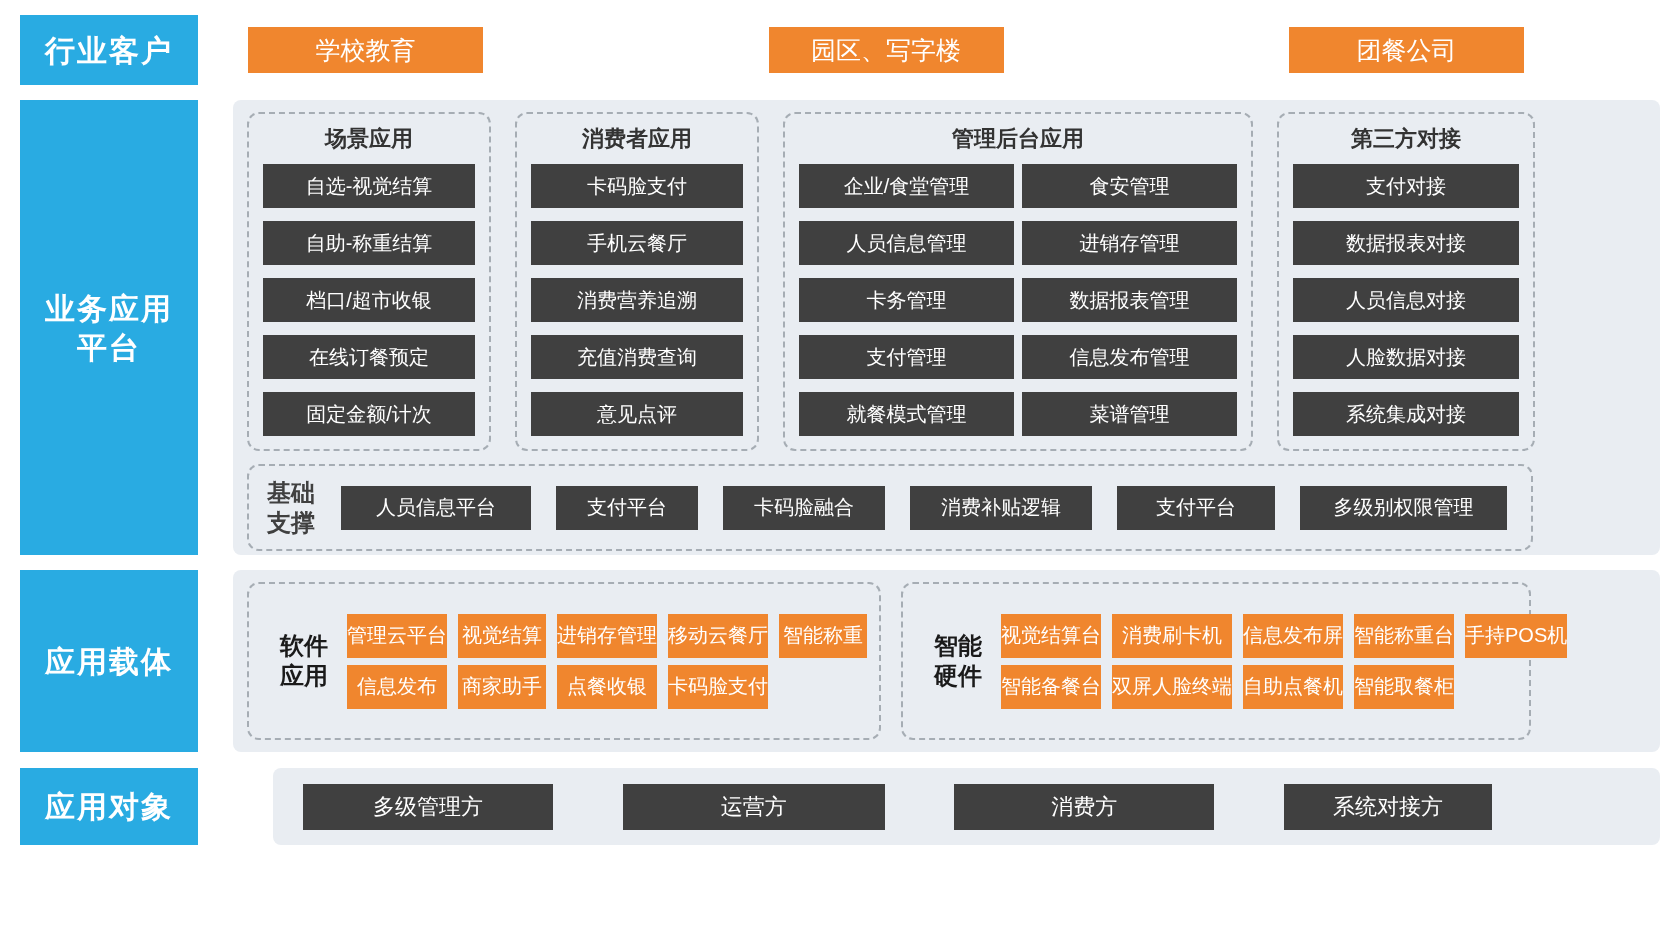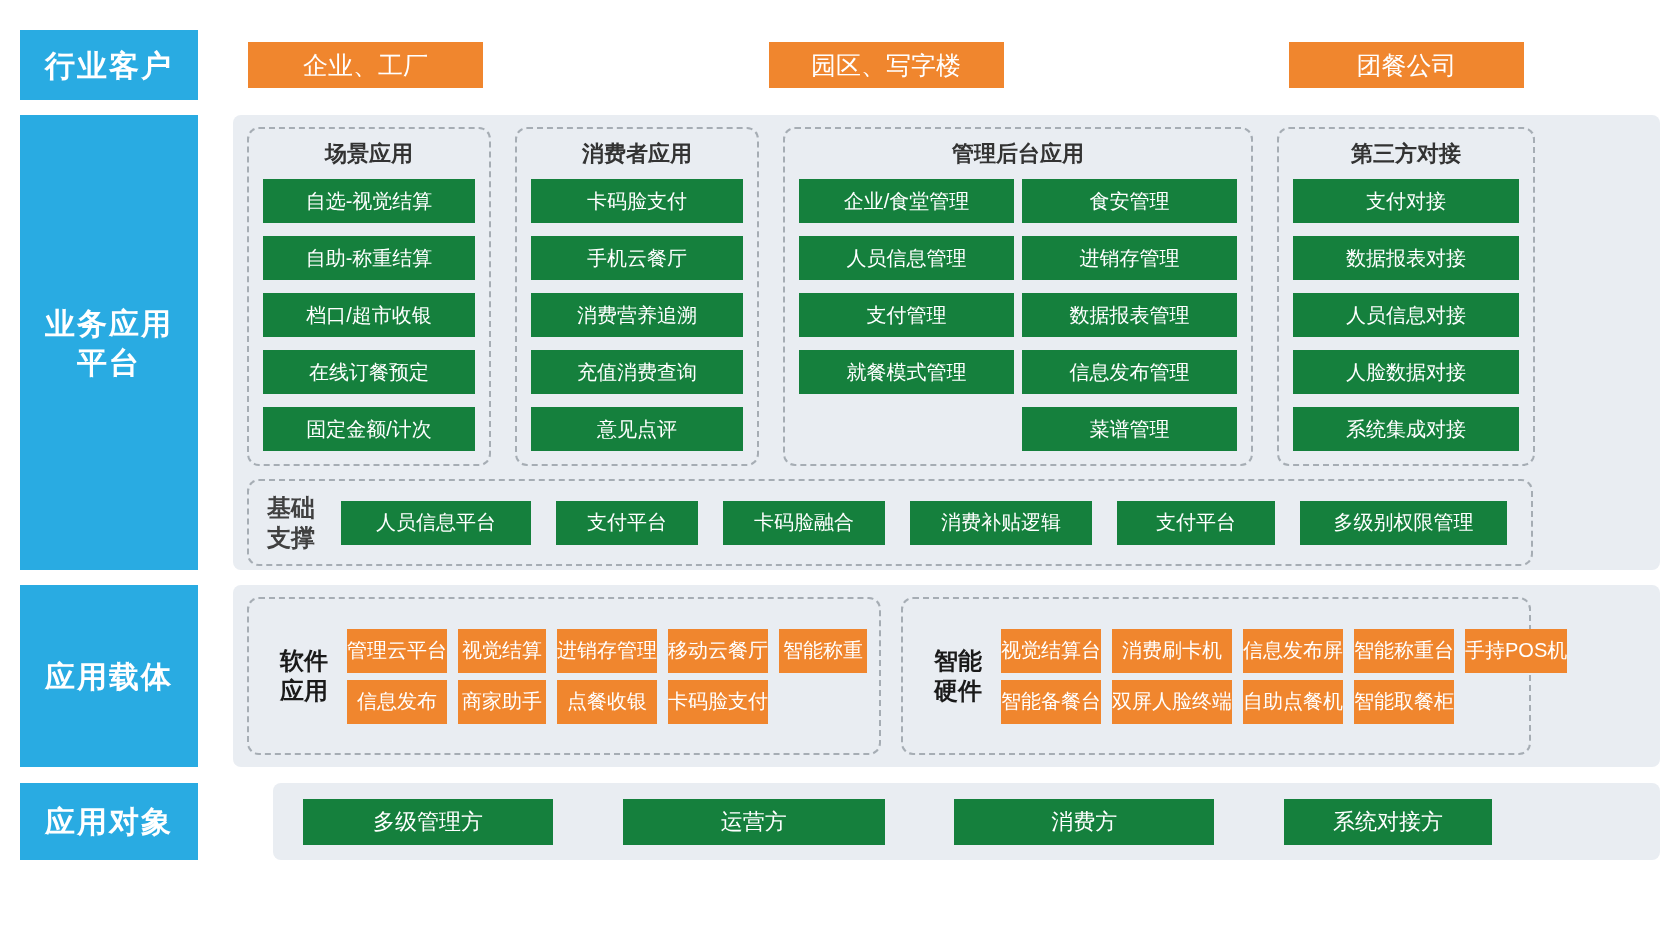--- a/index.html
+++ b/index.html
@@ -2,21 +2,21 @@
 <html><head>
 <meta charset="utf-8">
 <style>
   * { box-sizing: border-box; margin: 0; padding: 0; }
   html, body { background: #ffffff; }
   body {
     width: 1680px; height: 935px;
     font-family: "Liberation Sans", "DejaVu Sans", sans-serif;
     overflow: hidden;
   }
-  .page { position: relative; width: 1680px; height: 935px; padding: 30px 20px 0 20px; border-radius: 31px; }
+  .page { position: relative; width: 1680px; height: 935px; padding: 15px 20px 0 20px; border-radius: 31px; }
 
   .row { display: flex; align-items: stretch; }
   .mt15 { margin-top: 15px; }
   .mt16 { margin-top: 16px; gap: 40px; }
 
   .side-label {
     width: 178px; flex: 0 0 178px;
     background: #29ABE2; color: #ffffff;
     font-size: 30px; font-weight: 700; letter-spacing: 2px;
     display: flex; flex-direction: column; align-items: center; justify-content: center;
@@ -25,21 +25,21 @@
 
   .panel {
     margin-left: 35px; flex: 1;
     background: #E9EDF2; border-radius: 8px;
   }
 
   .box {
     display: flex; align-items: center; justify-content: center;
     color: #ffffff; text-align: center; white-space: nowrap;
   }
-  .green  { background: #15803d; }
+  .green  { background: #404040; }
   .orange { background: #F0862E; }
 
   .dashed { border: 2px dashed #A6ADB4; border-radius: 12px; }
 
   
   .row1 { height: 70px; }
   .row1-content {
     margin-left: 35px; flex: 1;
     display: flex; align-items: center; justify-content: space-between;
     padding: 0 136px 0 15px;
@@ -99,21 +99,21 @@
   .t0 { width: 250px; } .t1 { width: 262px; } .t2 { width: 260px; } .t3 { width: 208px; }
 </style>
 </head>
 <body>
 
 <div class="page">
 
   <div class="row row1">
     <div class="side-label">行业客户</div>
     <div class="row1-content">
-      <div class="box orange r1">企业、工厂</div>
+      <div class="box orange r1">学校教育</div>
       <div class="box orange r1">园区、写字楼</div>
       <div class="box orange r1">团餐公司</div>
     </div>
   </div>
 
   <div class="row row2 mt15">
     <div class="side-label">
       <div>业务应用</div>
       <div>平台</div>
     </div>
@@ -141,20 +141,21 @@
             <div class="box green gb">意见点评</div>
           </div>
         </div>
 
         <div class="dashed group g3">
           <div class="group-title">管理后台应用</div>
           <div class="two-col">
             <div class="vstack">
               <div class="box green gb">企业/食堂管理</div>
               <div class="box green gb">人员信息管理</div>
+              <div class="box green gb">卡务管理</div>
               <div class="box green gb">支付管理</div>
               <div class="box green gb">就餐模式管理</div>
             </div>
             <div class="vstack">
               <div class="box green gb">食安管理</div>
               <div class="box green gb">进销存管理</div>
               <div class="box green gb">数据报表管理</div>
               <div class="box green gb">信息发布管理</div>
               <div class="box green gb">菜谱管理</div>
             </div>

